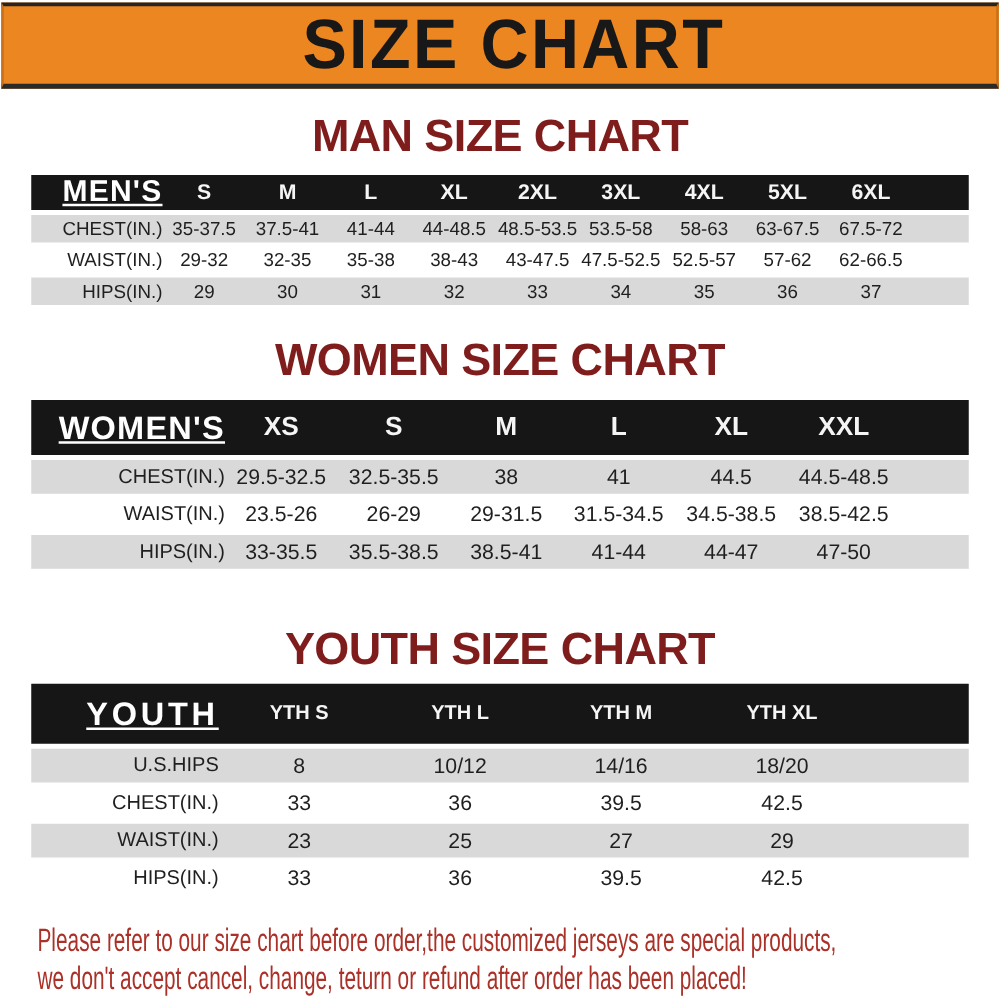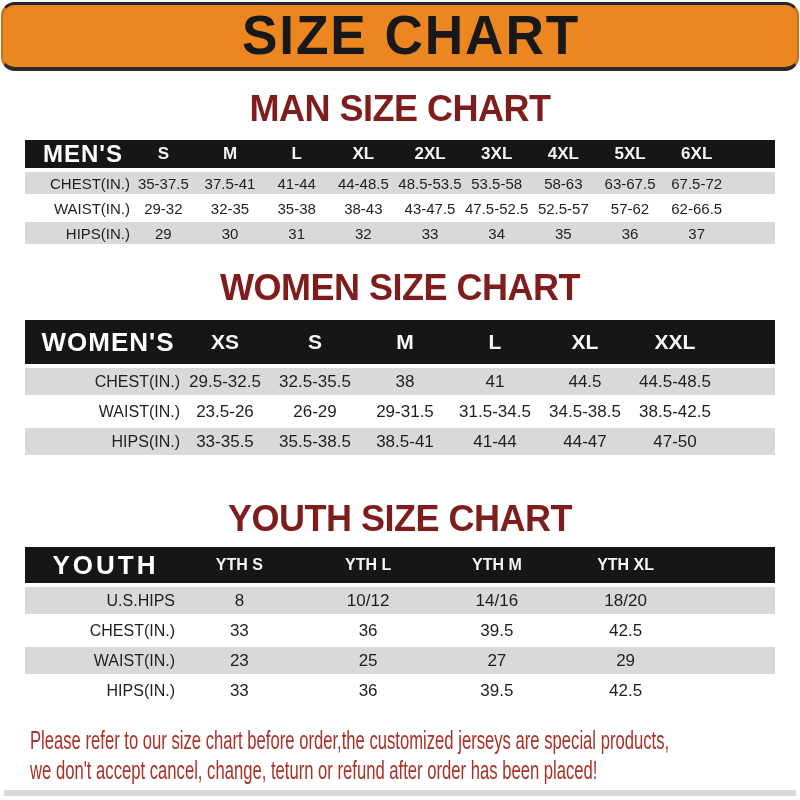--- a/index.html
+++ b/index.html
@@ -8,21 +8,21 @@
     font-family:"Liberation Sans",sans-serif;color:#1f1f1f;
   }
   .page{width:800px;height:800px;position:relative;}
 
   
   .banner{
     margin:2px 1px 0 1px;height:62px;
     background:var(--orange,#ec8620);
     border-top:3px solid #242424;border-bottom:4px solid #2a2a2a;
     border-left:2px solid #c96f16;border-right:2px solid #c96f16;
-    border-radius:14px;
+    border-radius:0;
     display:flex;align-items:center;justify-content:center;padding-left:21px;
   }
   .banner-title{
     font-size:56px;font-weight:700;color:#181818;line-height:1;
     letter-spacing:2px;transform:scaleX(0.95);padding-bottom:3px;
   }
 
   
   .section-heading{
     text-align:center;font-weight:700;color:#7f1d1d;
@@ -35,42 +35,42 @@
   
   .size-table{width:750px;margin:0 25px;display:flex;flex-direction:column;}
   .thead{
     display:flex;align-items:center;background:#161616;color:#f5f5f5;
     margin-bottom:4px;
   }
   .trow{display:flex;align-items:center;margin-bottom:3px;background:#ffffff;}
   .trow.shaded{background:var(--rowgray,#d9d9d9);}
   .row-label{flex:none;text-align:right;}
   .corner{
-    color:#ffffff;font-weight:700;text-align:center;box-sizing:border-box;
-    padding-left:11px;letter-spacing:1px;
+    color:#ffffff;font-weight:700;text-align:right;box-sizing:border-box;
+    padding-left:11px;letter-spacing:1px;text-decoration:underline;
   }
   .cell{flex:1;text-align:center;}
   .head-cell{font-weight:700;}
   .spacer{flex:none;}
 
   .sec-men .thead{height:28px;}
   .sec-men .trow{height:22px;font-size:15px;}
   .sec-men .row-label{width:105px;font-size:15px;}
   .sec-men .corner{font-size:24px;}
   .sec-men .head-cell{font-size:17px;}
   .sec-men .spacer{width:45px;}
 
   .sec-women .thead{height:44px;}
   .sec-women .trow{height:27px;font-size:17px;}
   .sec-women .row-label{width:155px;font-size:16px;}
   .sec-women .corner{font-size:26px;}
   .sec-women .head-cell{font-size:21px;}
   .sec-women .spacer{width:55px;}
 
-  .sec-youth .thead{height:36px;}
+  .sec-youth .thead{height:48px;}
   .sec-youth .trow{height:27px;font-size:17px;}
   .sec-youth .row-label{width:150px;font-size:16px;}
   .sec-youth .corner{font-size:26px;letter-spacing:3px;}
   .sec-youth .head-cell{font-size:16px;}
   .sec-youth .spacer{width:85px;}
 
   
   .footer{margin:18px 0 0 30px;color:var(--red,#ab3128);}
   .footer-line{
     font-size:26px;line-height:30px;white-space:nowrap;

